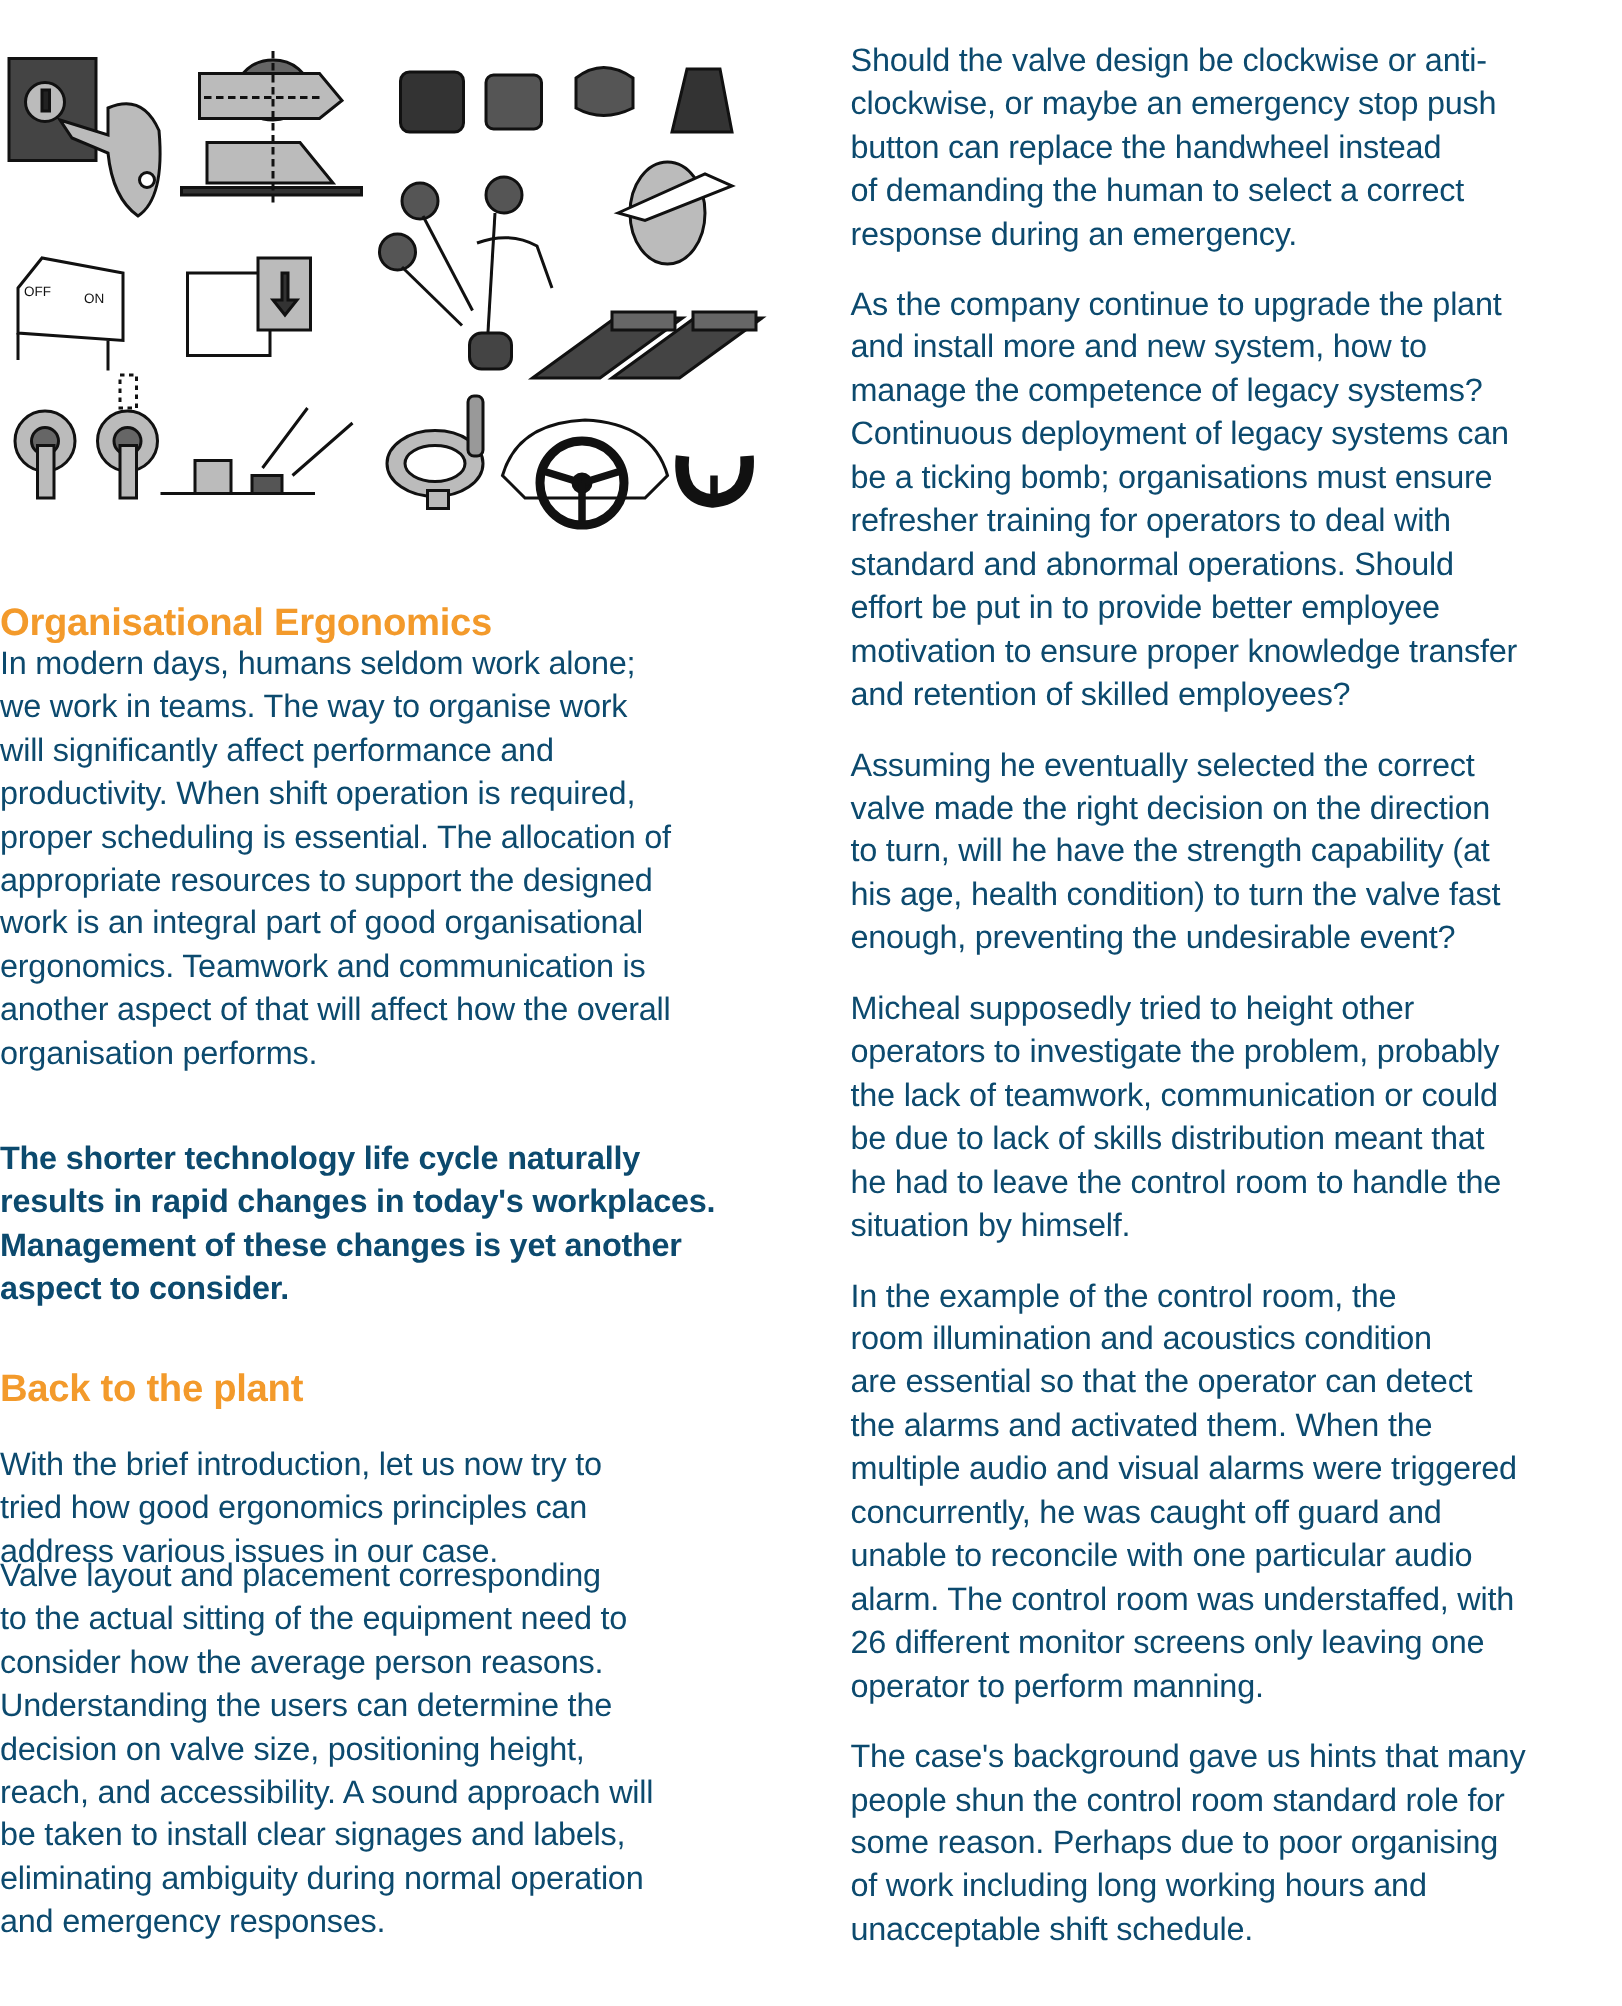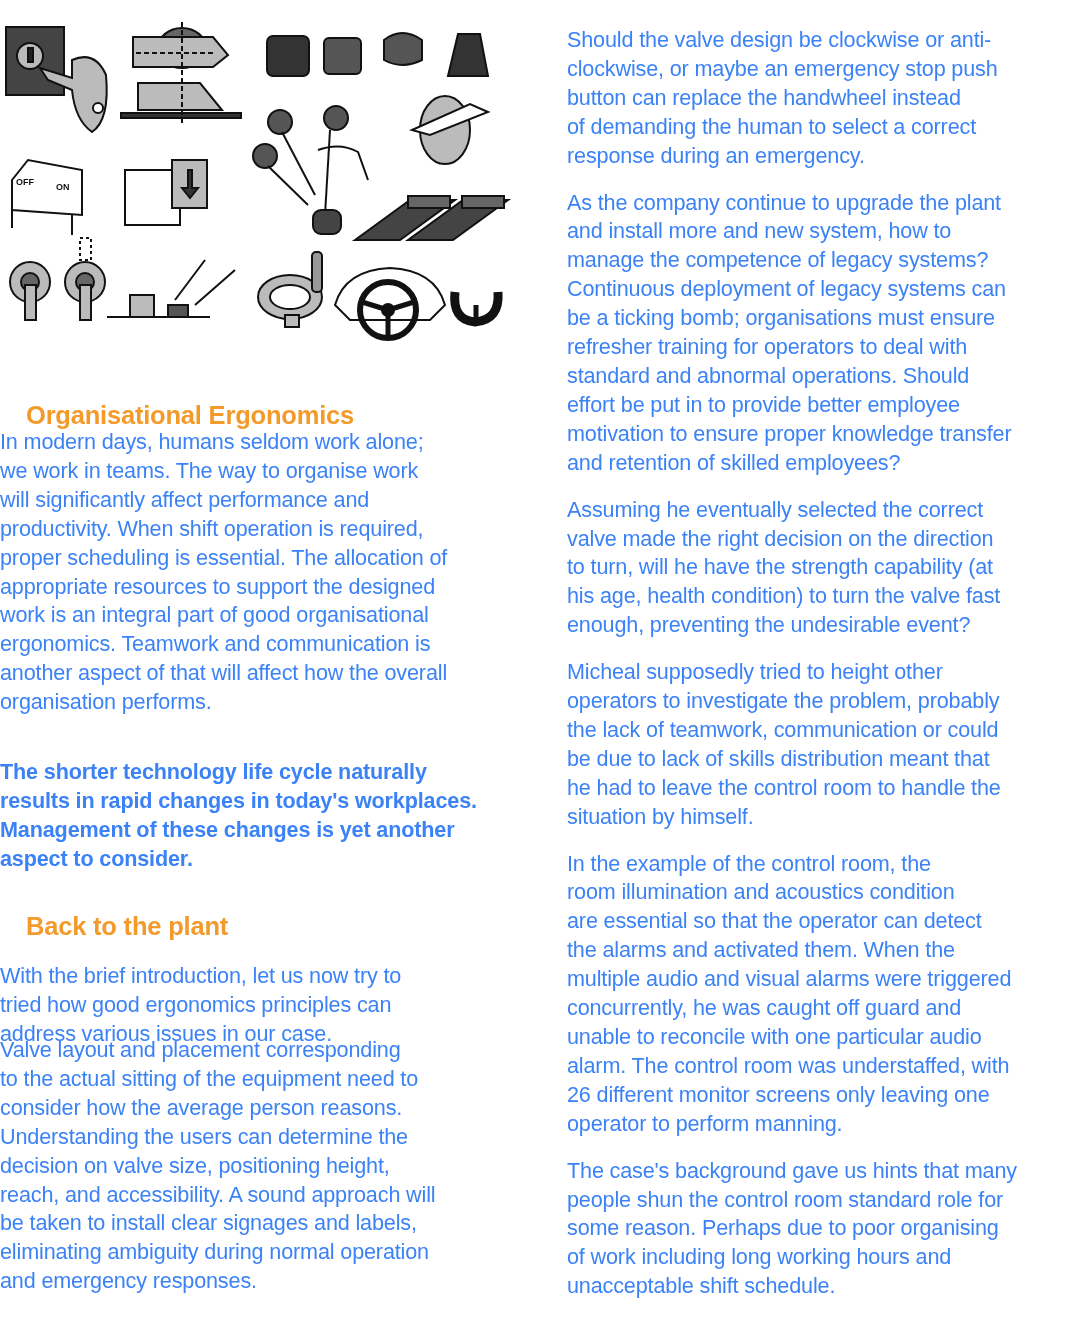--- a/index.html
+++ b/index.html
@@ -1,30 +1,30 @@
 <!DOCTYPE html>
 <html><head>
 <meta charset="utf-8">
 <style>
   * { box-sizing: border-box; margin: 0; padding: 0; }
   html, body { width: 1081px; height: 1337px; background: #ffffff; overflow: hidden; }
   body { position: relative; font-family: "Liberation Sans", sans-serif; color: #111111; }
   .col { position: absolute; top: 0; }
   .col-left { left: 0; width: 520px; }
   .col-right { left: 567px; width: 514px; top: 26px; }
-  .figure { position: absolute; left: 0; top: 20px; width: 515px; height: 325px; font-weight: bold; }
+  .figure { position: absolute; left: 0; top: 32px; width: 515px; height: 325px; }
   .figure svg { width: 100%; height: 100%; display: block; }
   .heading {
     position: absolute; left: 0;
     font-size: 25.5px; font-weight: bold; color: #f39a2b;
-    letter-spacing: -0.2px; white-space: nowrap; padding-left: 26px;
+    letter-spacing: -0.2px; white-space: nowrap;
   }
   .para {
     position: absolute; left: 0;
-    font-size: 21.6px; line-height: 28.9px; color: #3b82f6;
+    font-size: 21.6px; line-height: 28.9px; color: #0c4a6e;
     white-space: pre-line; letter-spacing: -0.15px;
   }
   .col-right .para { position: static; margin-bottom: 18px; }
 </style>
 </head>
 <body>
 
 <div class="col col-left">
 
   <div class="figure">

